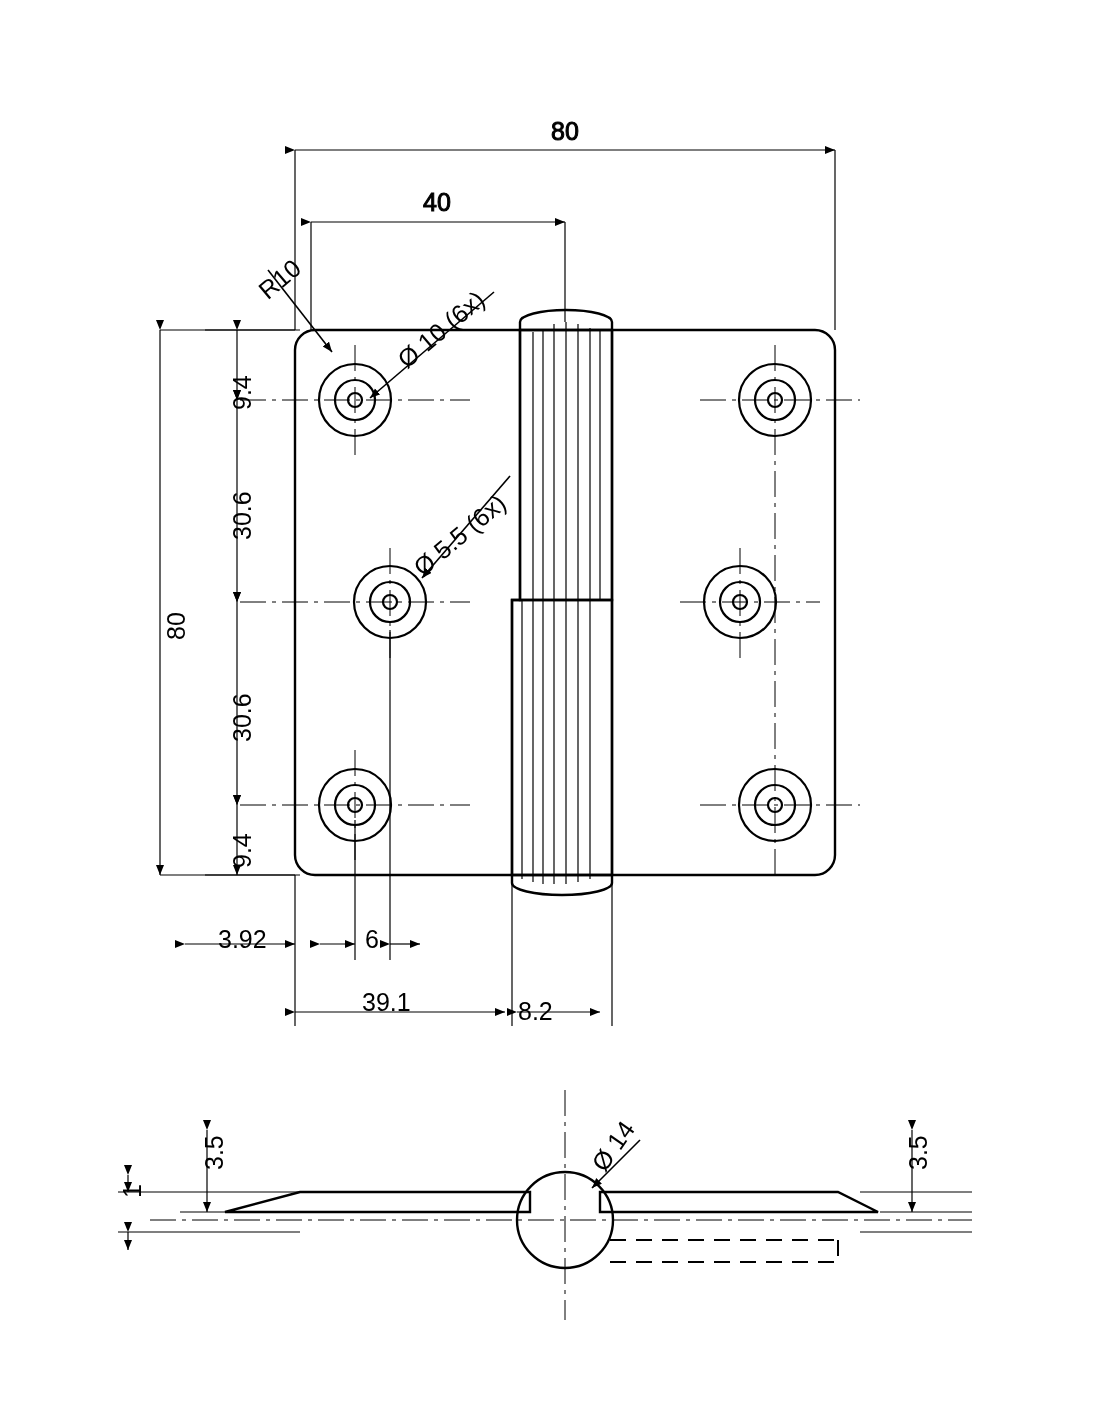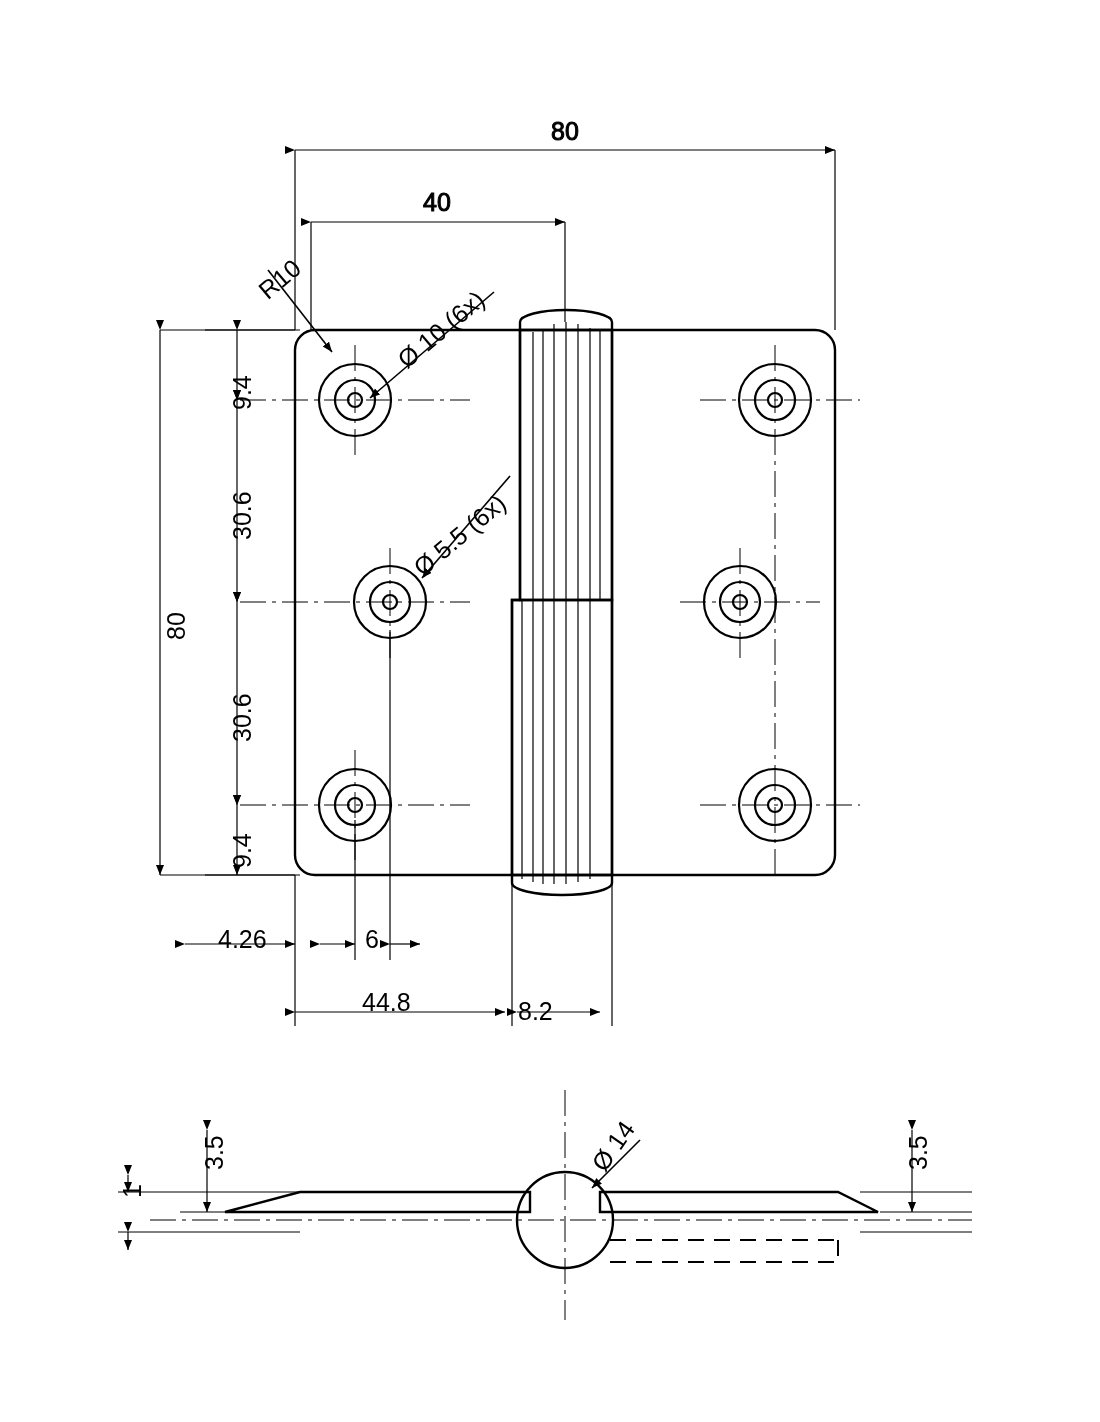--- a/index.html
+++ b/index.html
@@ -214,25 +214,25 @@
 <div class="lbl vert" style="left:228px; top:742px; transform:rotate(-90deg);">30.6</div>
 
 <div class="lbl vert" style="left:228px; top:868px; transform:rotate(-90deg);">9.4</div>
 
 <div class="lbl vert" style="left:253px; top:283px; transform:rotate(-40deg);">R10</div>
 
 <div class="lbl vert" style="left:392px; top:352px; transform:rotate(-40deg);">Ø 10 (6x)</div>
 
 <div class="lbl vert" style="left:408px; top:560px; transform:rotate(-40deg);">Ø 5.5 (6x)</div>
 
-<div class="lbl" style="left:218px; top:925px;">4.26</div>
+<div class="lbl" style="left:218px; top:925px;">3.92</div>
 
 <div class="lbl" style="left:365px; top:925px;">6</div>
 
-<div class="lbl" style="left:362px; top:988px;">44.8</div>
+<div class="lbl" style="left:362px; top:988px;">39.1</div>
 
 <div class="lbl" style="left:518px; top:988px;margin-top:9px;">8.2</div>
 
 <div class="lbl vert" style="left:200px; top:1170px; transform:rotate(-90deg);">3.5</div>
 
 <div class="lbl vert" style="left:904px; top:1170px; transform:rotate(-90deg);">3.5</div>
 
 <div class="lbl vert" style="left:118px; top:1198px; transform:rotate(-90deg);">1</div>
 
 <div class="lbl vert" style="left:975px; top:1198px; transform:rotate(-90deg);">1</div>

